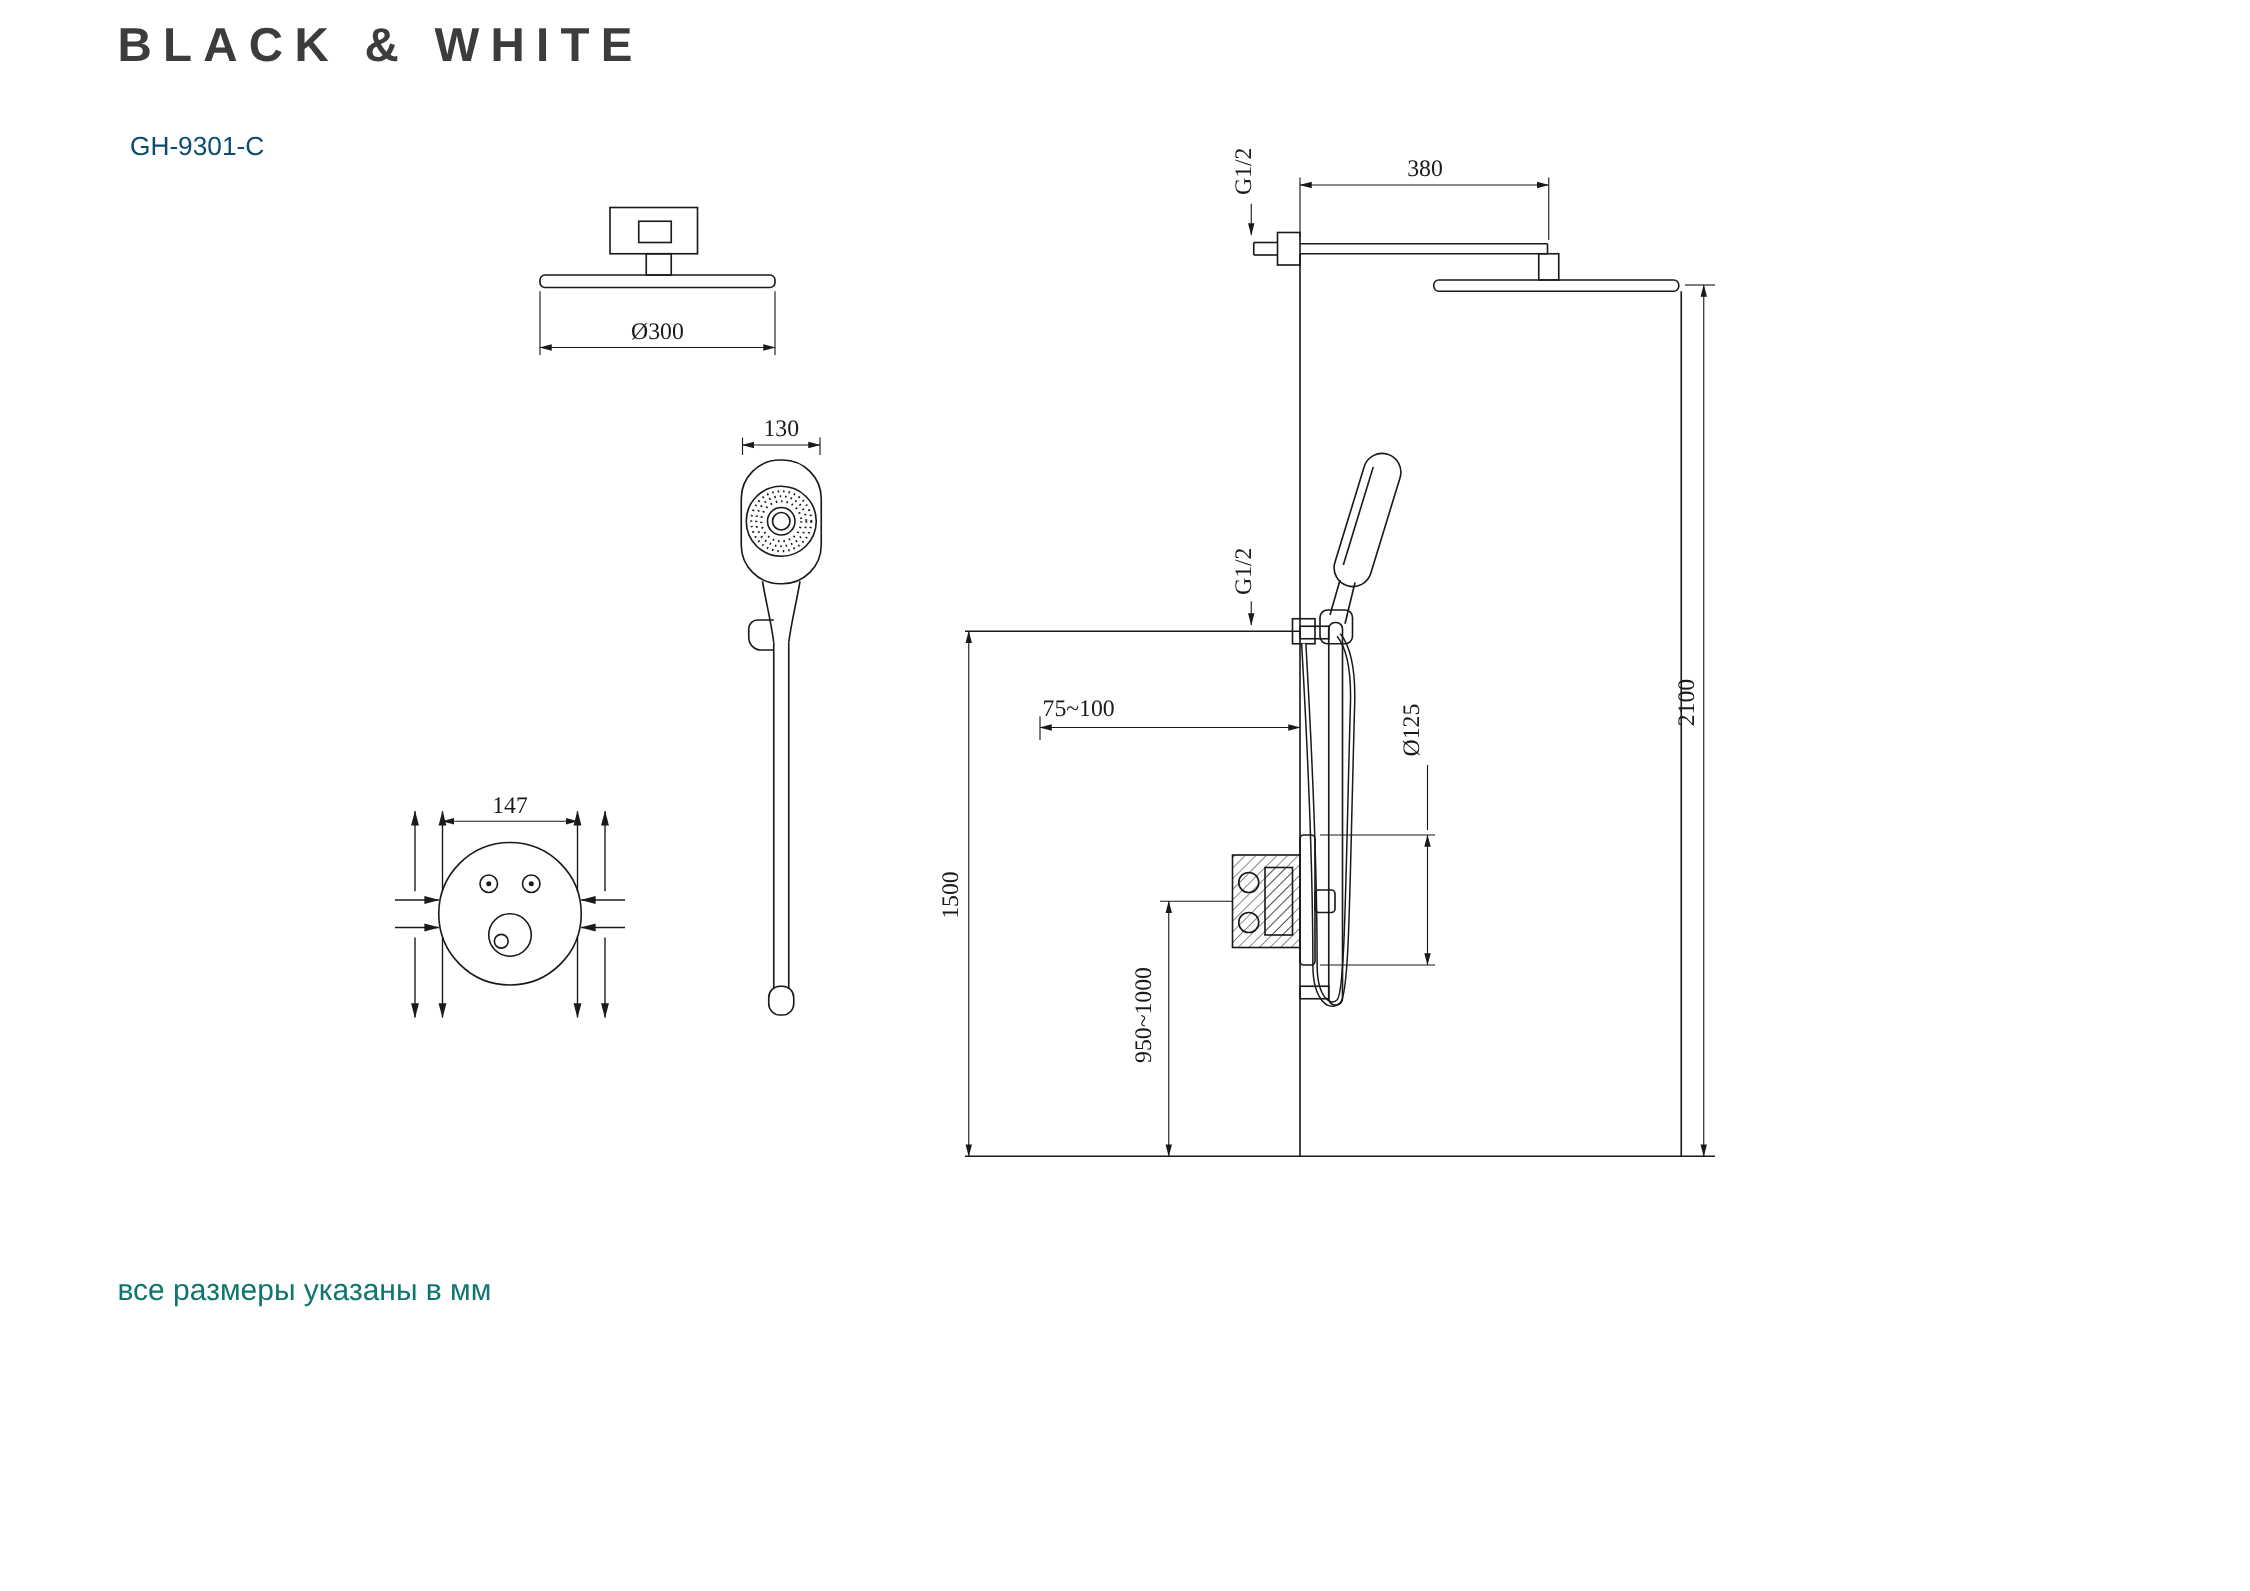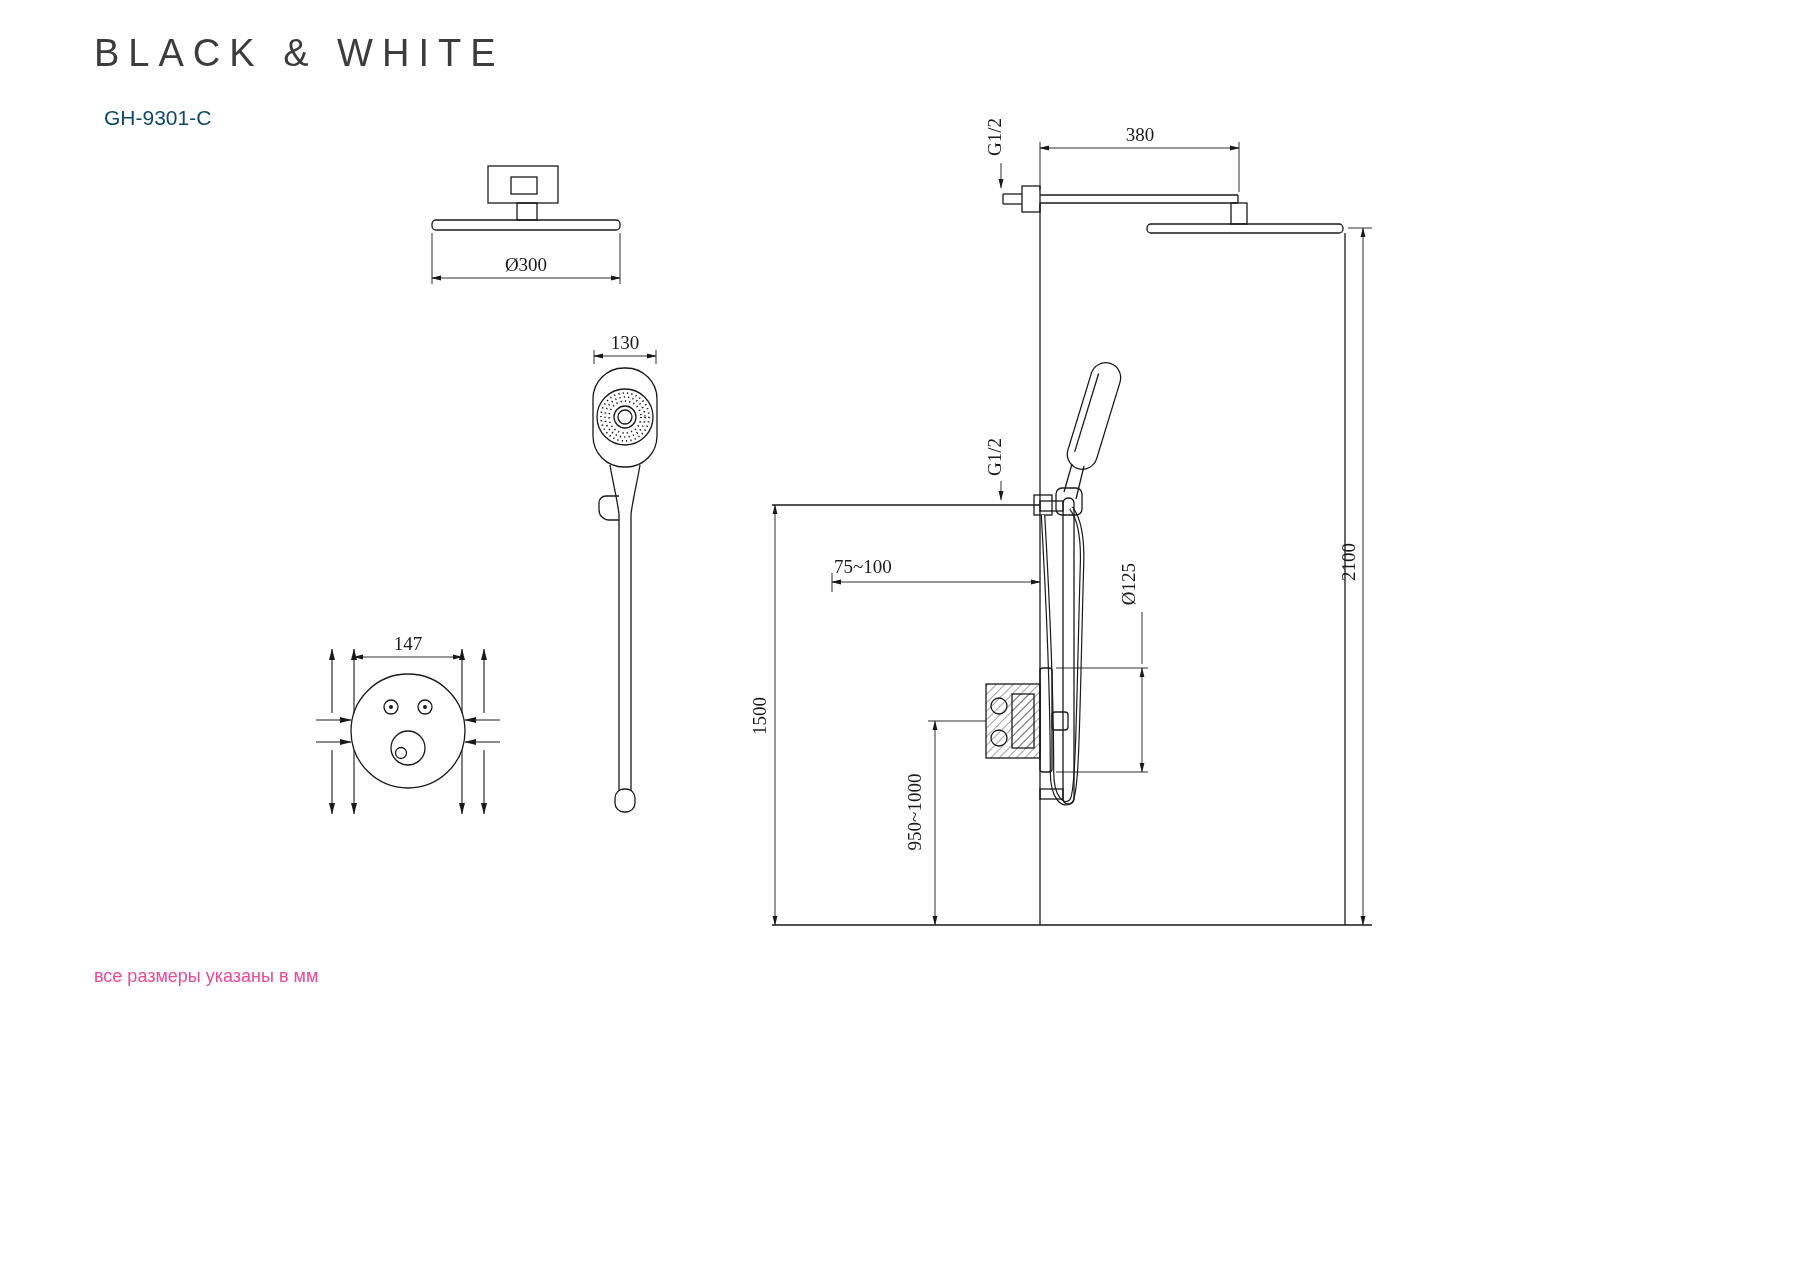--- a/index.html
+++ b/index.html
@@ -1,20 +1,20 @@
 <!DOCTYPE html>
 <html><head>
 <meta charset="utf-8">
 <style>
   *{box-sizing:border-box}
   html,body{margin:0;padding:0;background:#ffffff}
   .page{position:relative;width:1800px;height:1273px;background:#fff;font-family:"Liberation Sans",sans-serif;color:#111;overflow:hidden}
-  .brand{position:absolute;left:94px;top:32px;font-size:38px;font-weight:400;letter-spacing:9px;color:#3c3c3c;white-space:nowrap}
+  .brand{position:absolute;left:94px;top:16px;font-size:38px;font-weight:700;letter-spacing:9px;color:#3c3c3c;white-space:nowrap}
   .model{position:absolute;left:104px;top:106px;font-size:21px;color:#0c4a6e}
-  .footnote{position:absolute;left:94px;top:966px;font-size:18px;color:#ec4899}
+  .footnote{position:absolute;left:94px;top:1019px;font-size:24px;color:#0f766e}
   .drawing{position:absolute;left:0;top:0}
   svg text{font-family:"Liberation Serif",serif;font-size:19px;fill:#1a1a1a}
   .obj{stroke:#1a1a1a;stroke-width:1.3;fill:none}
   .objh{stroke:#1a1a1a;stroke-width:1.3;fill:url(#hatch)}
   .thin{stroke:#1a1a1a;stroke-width:0.9;fill:none}
   .dim{stroke:#1a1a1a;stroke-width:0.9;fill:none;marker-start:url(#arr);marker-end:url(#arr)}
   .flow{stroke:#1a1a1a;stroke-width:1.1;fill:none;marker-end:url(#arr)}
   .dots{stroke:#1a1a1a;stroke-width:1.7;fill:none;stroke-dasharray:1.2 3.2}
   .hoseO{stroke:#1a1a1a;stroke-width:4.6;fill:none}
   .hoseI{stroke:#ffffff;stroke-width:2.2;fill:none}

